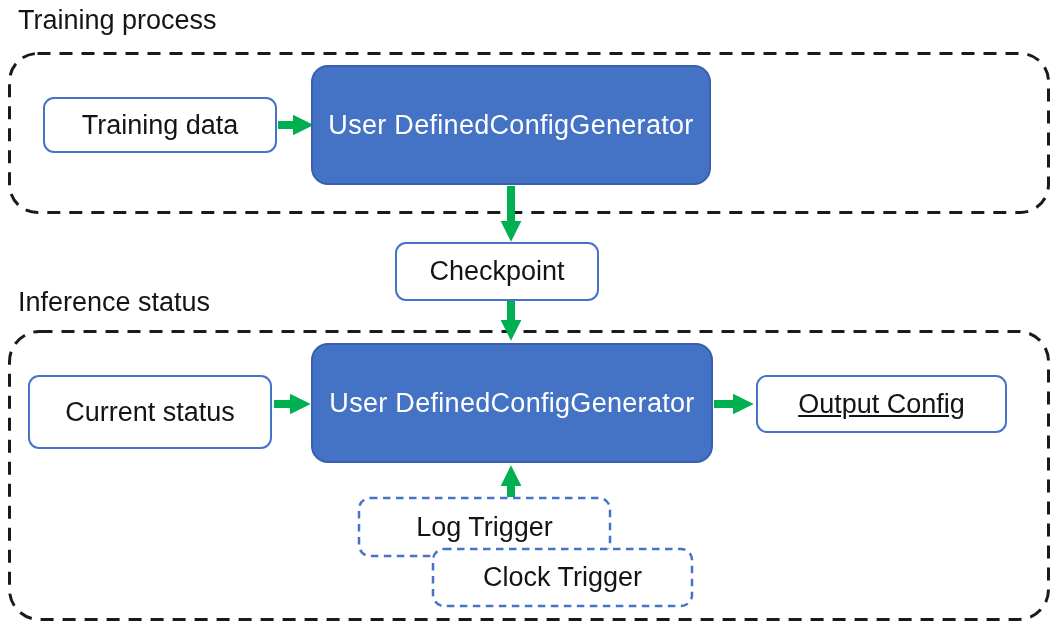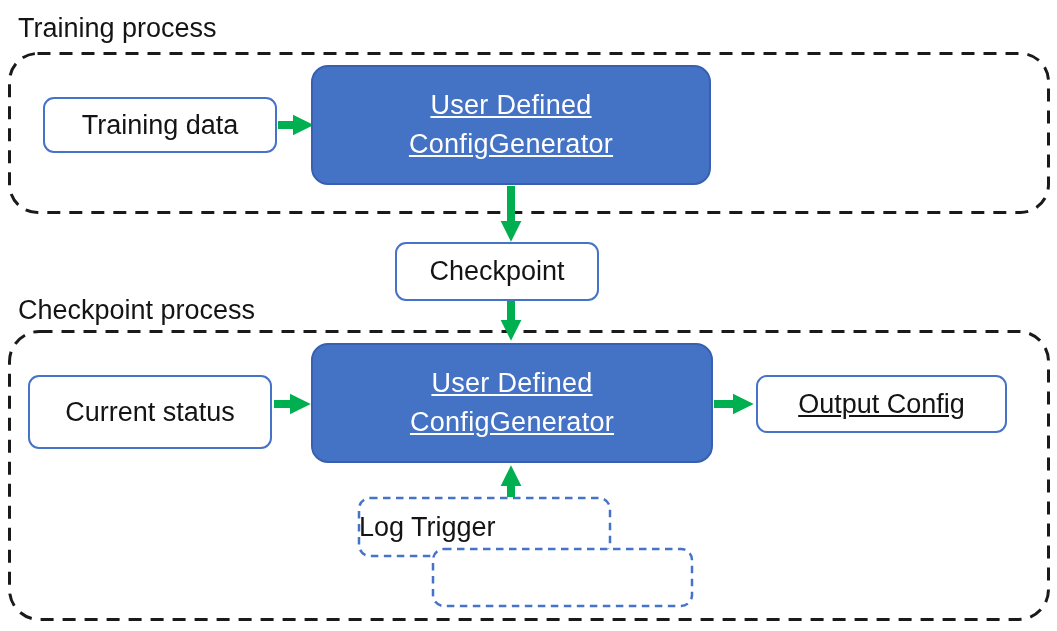--- a/index.html
+++ b/index.html
@@ -20,21 +20,20 @@
     font-family:"Liberation Sans","DejaVu Sans",sans-serif;
     color:var(--text-dark);
     overflow:hidden;
   }
   .section-label{
     position:absolute;
     font-size:27px;
     line-height:1.2;
     color:var(--text-dark);
     white-space:nowrap;
-    margin-top:8px;
   }
   .lbl-training{left:18px;top:4px;}
   .lbl-inference{left:18px;top:286px;}
   .svg-layer{
     position:absolute;left:0;top:0;width:1057px;height:631px;
     z-index:1;
   }
   .node{
     position:absolute;
     display:flex;align-items:center;justify-content:center;
@@ -47,28 +46,27 @@
     border-radius:11px;
     font-size:27px;
     color:var(--text-dark);
   }
   .blue-node{
     background:var(--node-fill-blue);
     border:2px solid var(--node-border-blue);
     border-radius:17px;
     color:var(--text-light);
     font-size:27px;
-    flex-direction:column;
+    flex-direction:row;
     line-height:1.44;
     letter-spacing:.3px;
-    text-decoration:underline;
   }
   .trigger-label{
     position:absolute;
-    display:flex;align-items:center;
+    display:flex;align-items:center;justify-content:center;
     font-size:27px;
     color:var(--text-dark);
     z-index:3;
     background:transparent;
   }
   .n-training-data{left:43px;top:97px;width:234px;height:56px;}
   .n-generator-train{left:311px;top:65px;width:400px;height:120px;}
   .n-checkpoint{left:395px;top:242px;width:204px;height:59px;}
   .n-current-status{left:28px;top:375px;width:244px;height:74px;}
   .n-generator-infer{left:311px;top:343px;width:402px;height:120px;}
@@ -76,21 +74,21 @@
   .t-log{left:359px;top:498px;width:251px;height:58px;}
   .t-clock{left:433px;top:549px;width:259px;height:57px;}
 </style>
 </head>
 <body>
 
 <div class="canvas">
 
   <div class="section-label lbl-training">Training process</div>
 
-  <div class="section-label lbl-inference">Checkpoint process</div>
+  <div class="section-label lbl-inference">Inference status</div>
 
   <svg class="svg-layer" width="1057" height="631" viewBox="0 0 1057 631" xmlns="http://www.w3.org/2000/svg">
     <defs>
       <marker id="ah" viewBox="0 0 10 10" refX="1" refY="5" markerWidth="2.6" markerHeight="3.2" orient="auto-start-reverse">
         <path d="M0,0 L10,5 L0,10 Z" style="fill:var(--arrow-green)"></path>
       </marker>
     </defs>
 
     <rect x="9.5" y="53.5" width="1039" height="159" rx="28" fill="none" style="stroke:var(--container-border)" stroke-width="3" stroke-dasharray="13 9"></rect>
 
@@ -136,14 +134,17 @@
   </div>
 
   <div class="node white-node n-output-config">
     <span>Output Config</span>
   </div>
 
   <div class="trigger-label t-log">
     <span>Log Trigger</span>
   </div>
 
+  <div class="trigger-label t-clock">
+    <span>Clock Trigger</span>
+  </div>
 
 </div>
 
 </body></html>

